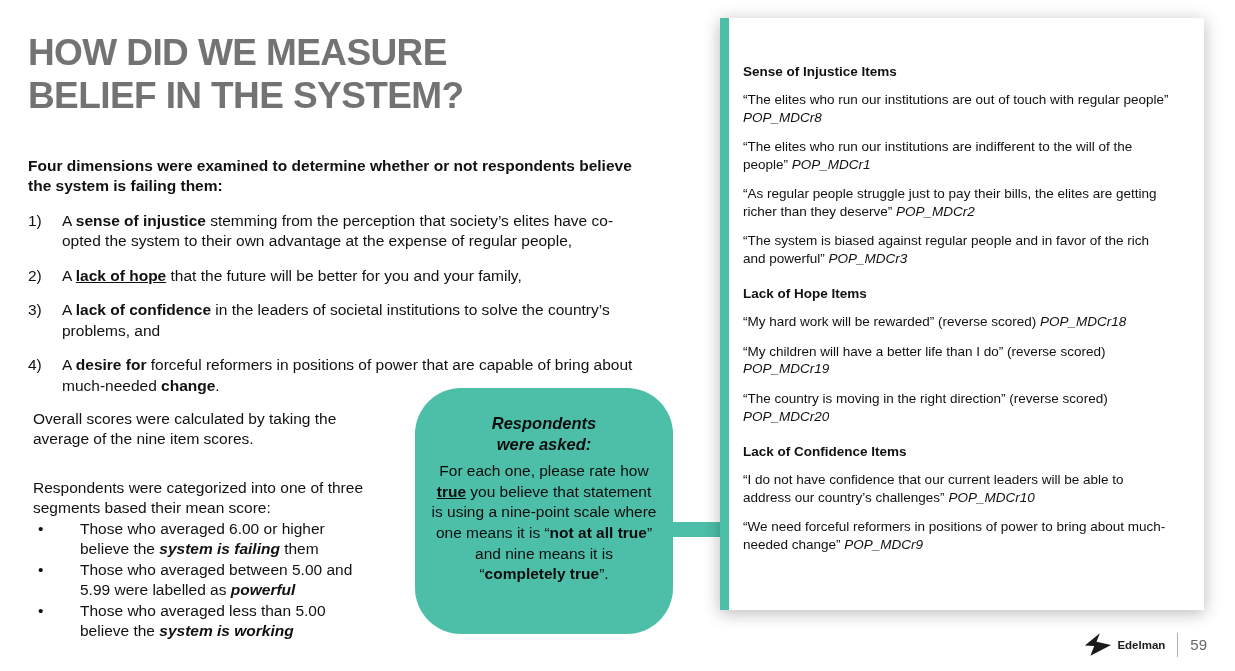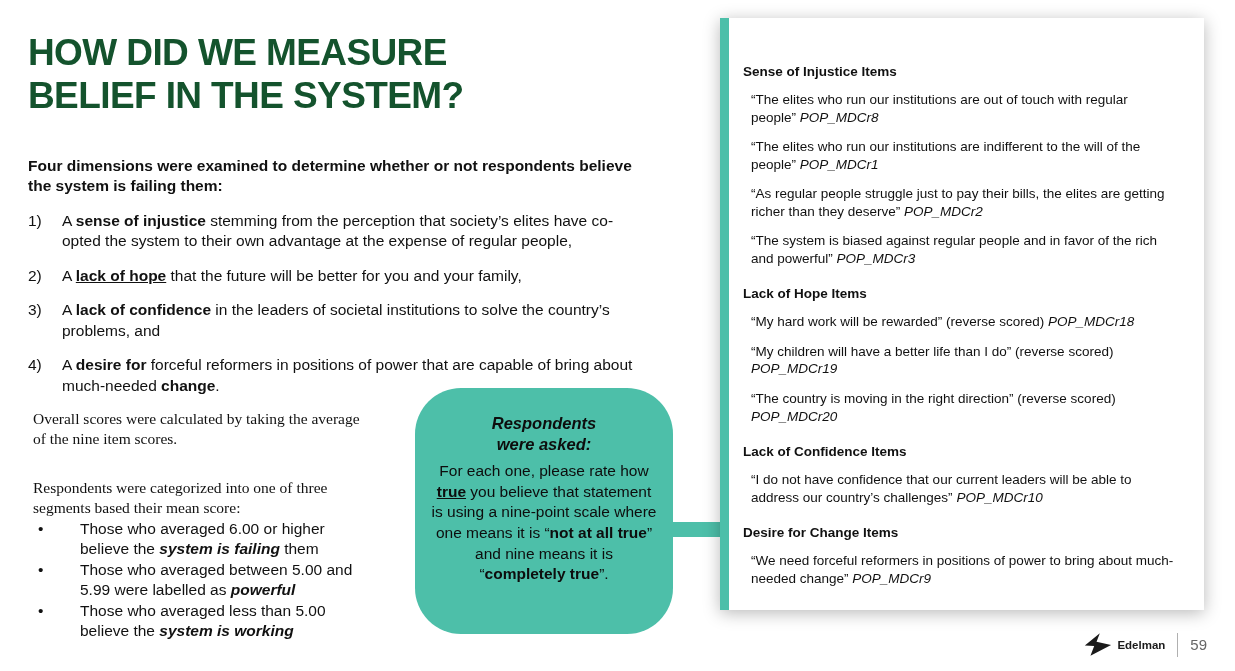--- a/index.html
+++ b/index.html
@@ -8,42 +8,42 @@
   body{
     width:1235px;height:671px;position:relative;overflow:hidden;
     background:#ffffff;color:var(--text);
     font-family:"Liberation Sans","DejaVu Sans",sans-serif;
   }
   .slide{position:absolute;inset:0;}
 
   .title{
     position:absolute;left:28px;top:6px;width:640px;
     font-size:37px;font-weight:700;line-height:1.17;letter-spacing:-0.6px;
-    color:#14532d;
+    color:#737373;
   }
 
   .intro{
     position:absolute;left:28px;top:156px;width:604px;
     font-size:15.5px;font-weight:700;line-height:1.3;margin:0;
   }
 
   .dimensions{
     position:absolute;left:28px;top:211px;width:606px;
     list-style:none;margin:0;padding:0;
     font-size:15.5px;line-height:1.32;
   }
   .dimensions li{display:flex;margin-bottom:14px;}
   .dimensions .num{flex:0 0 34px;}
   .dimensions .txt{flex:1;}
 
   .scoring{
     position:absolute;left:33px;top:409px;width:334px;
     font-size:15.5px;line-height:1.32;
   }
-  .scoring p{margin:0;font-family:Liberation Serif, serif;}
+  .scoring p{margin:0;}
   .scoring .p1{margin-bottom:28px;}
   .bullets{list-style:none;margin:0;padding:0;}
   .bullets li{display:flex;}
   .bullets .dot{flex:0 0 47px;padding-left:5px;}
   .bullets .txt{flex:1;}
 
   .bubble{
     position:absolute;left:415px;top:388px;width:258px;height:246px;
     background:var(--teal);border-radius:46px;
     padding:25px 15px;text-align:center;
@@ -57,21 +57,21 @@
   }
 
   .panel{
     position:absolute;left:720px;top:18px;width:484px;height:592px;
     background:#ffffff;border-left:9px solid var(--teal);
     box-shadow:0 3px 16px rgba(0,0,0,0.28);
     padding:46px 30px 20px 14px;overflow:hidden;
   }
   .panel-heading{font-weight:700;font-size:13.5px;margin-top:19px;}
   .panel-heading:first-child{margin-top:0;}
-  .panel-item{font-size:13.5px;line-height:1.3;margin-top:12px;margin-left:8px;}
+  .panel-item{font-size:13.5px;line-height:1.3;margin-top:12px;}
 
   .footer{
     position:absolute;right:28px;bottom:14px;
     display:flex;align-items:center;
   }
   .logo{display:block;margin-right:5px;}
   .brand{font-weight:700;font-size:11.5px;color:#1a1a1a;}
   .sep{width:1px;height:24px;background:#b0b0b0;margin:0 12px;}
   .page-num{font-size:15px;color:var(--gray);}
 </style>
@@ -141,21 +141,20 @@
         <div class="panel-item"><span>“The elites who run our institutions are out of touch with regular people” </span><span style="font-style: italic;">POP_MDCr8</span></div>
         <div class="panel-item"><span>“The elites who run our institutions are indifferent to the will of the people” </span><span style="font-style: italic;">POP_MDCr1</span></div>
         <div class="panel-item"><span>“As regular people struggle just to pay their bills, the elites are getting richer than they deserve” </span><span style="font-style: italic;">POP_MDCr2</span></div>
         <div class="panel-item"><span>“The system is biased against regular people and in favor of the rich and powerful” </span><span style="font-style: italic;">POP_MDCr3</span></div>
         <div class="panel-heading">Lack of Hope Items</div>
         <div class="panel-item"><span>“My hard work will be rewarded” (reverse scored) </span><span style="font-style: italic;">POP_MDCr18</span></div>
         <div class="panel-item"><span>“My children will have a better life than I do” (reverse scored) </span><span style="font-style: italic;">POP_MDCr19</span></div>
         <div class="panel-item"><span>“The country is moving in the right direction” (reverse scored) </span><span style="font-style: italic;">POP_MDCr20</span></div>
         <div class="panel-heading">Lack of Confidence Items</div>
         <div class="panel-item"><span>“I do not have confidence that our current leaders will be able to address our country’s challenges” </span><span style="font-style: italic;">POP_MDCr10</span></div>
-        <div class="panel-heading">Desire for Change Items</div>
         <div class="panel-item"><span>“We need forceful reformers in positions of power to bring about much-needed change” </span><span style="font-style: italic;">POP_MDCr9</span></div>
       </div>
   </div>
 
   <div class="footer">
     <svg class="logo" width="30" height="25" viewBox="0 0 32 26">
       <path d="M3 14 L19 1 L15.5 10 L31 13.5 L9 25 L13 14.5 Z" fill="#1a1a1a"></path>
     </svg>
     <span class="brand">Edelman</span>
     <span class="sep"></span>

